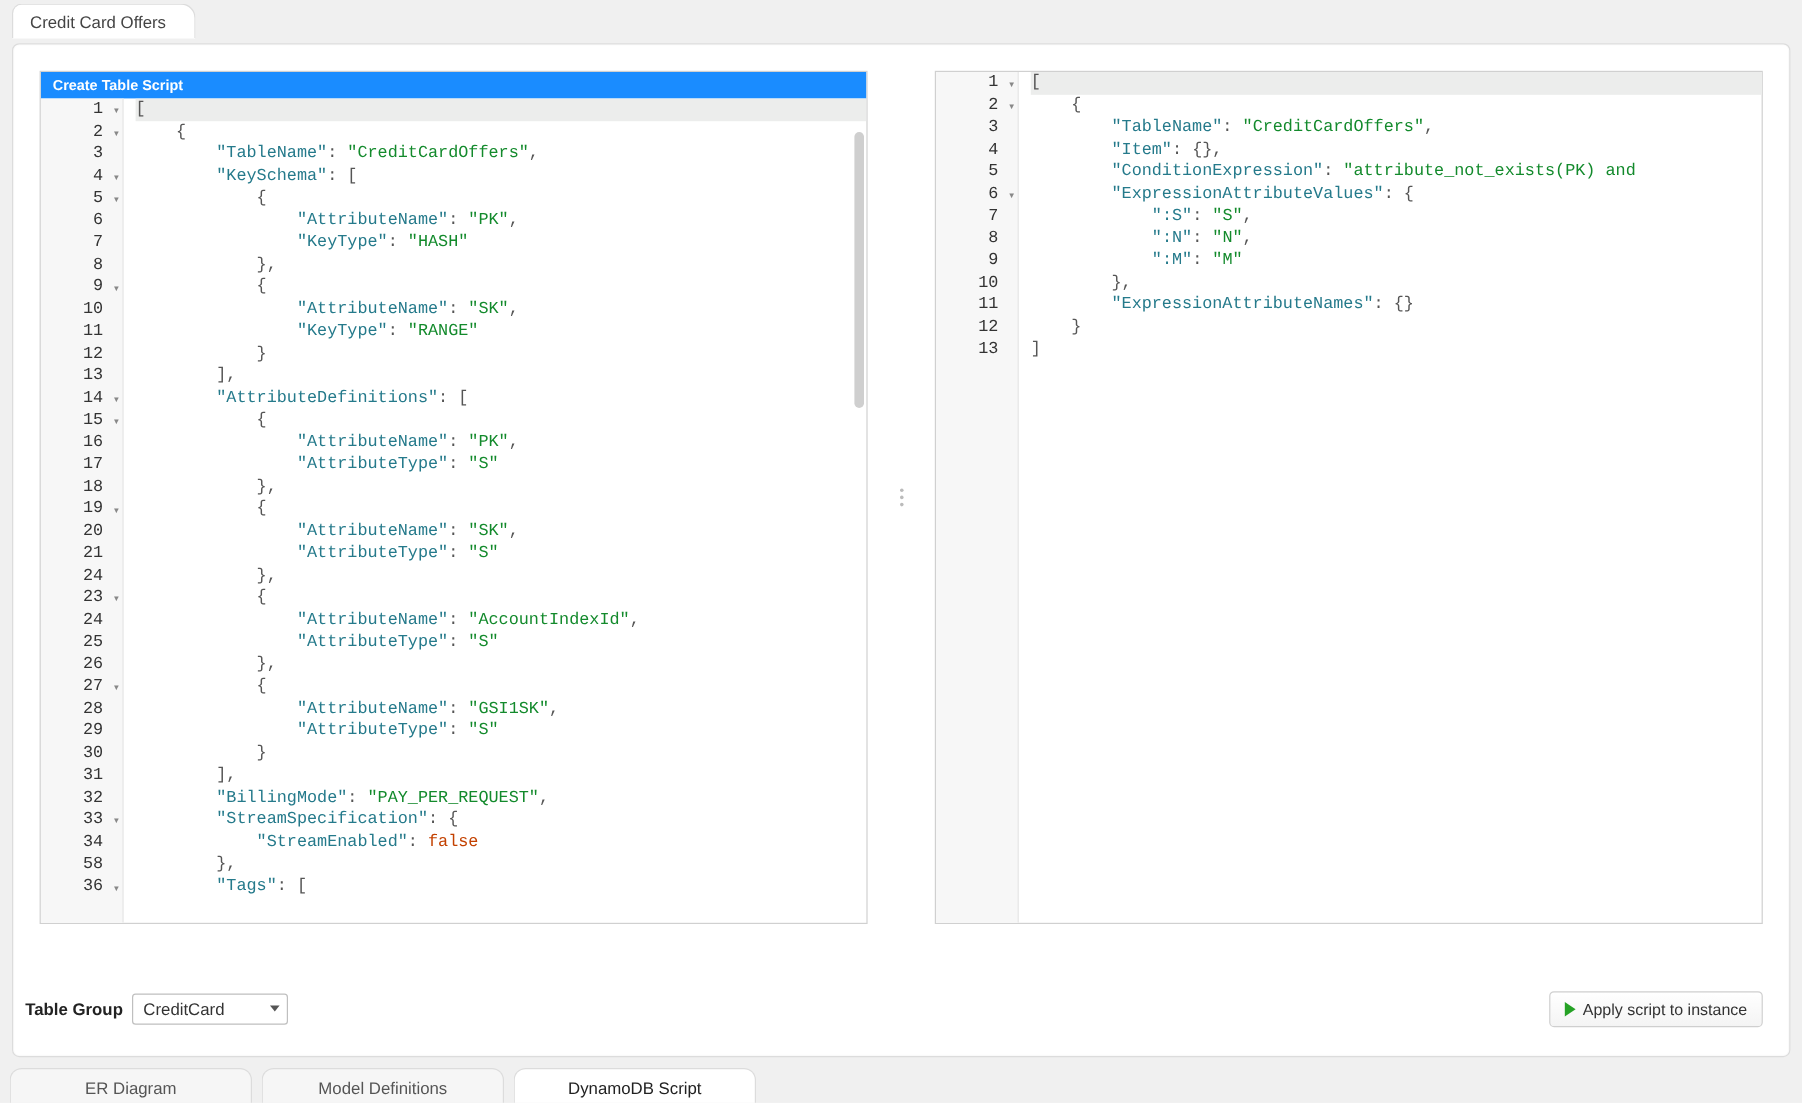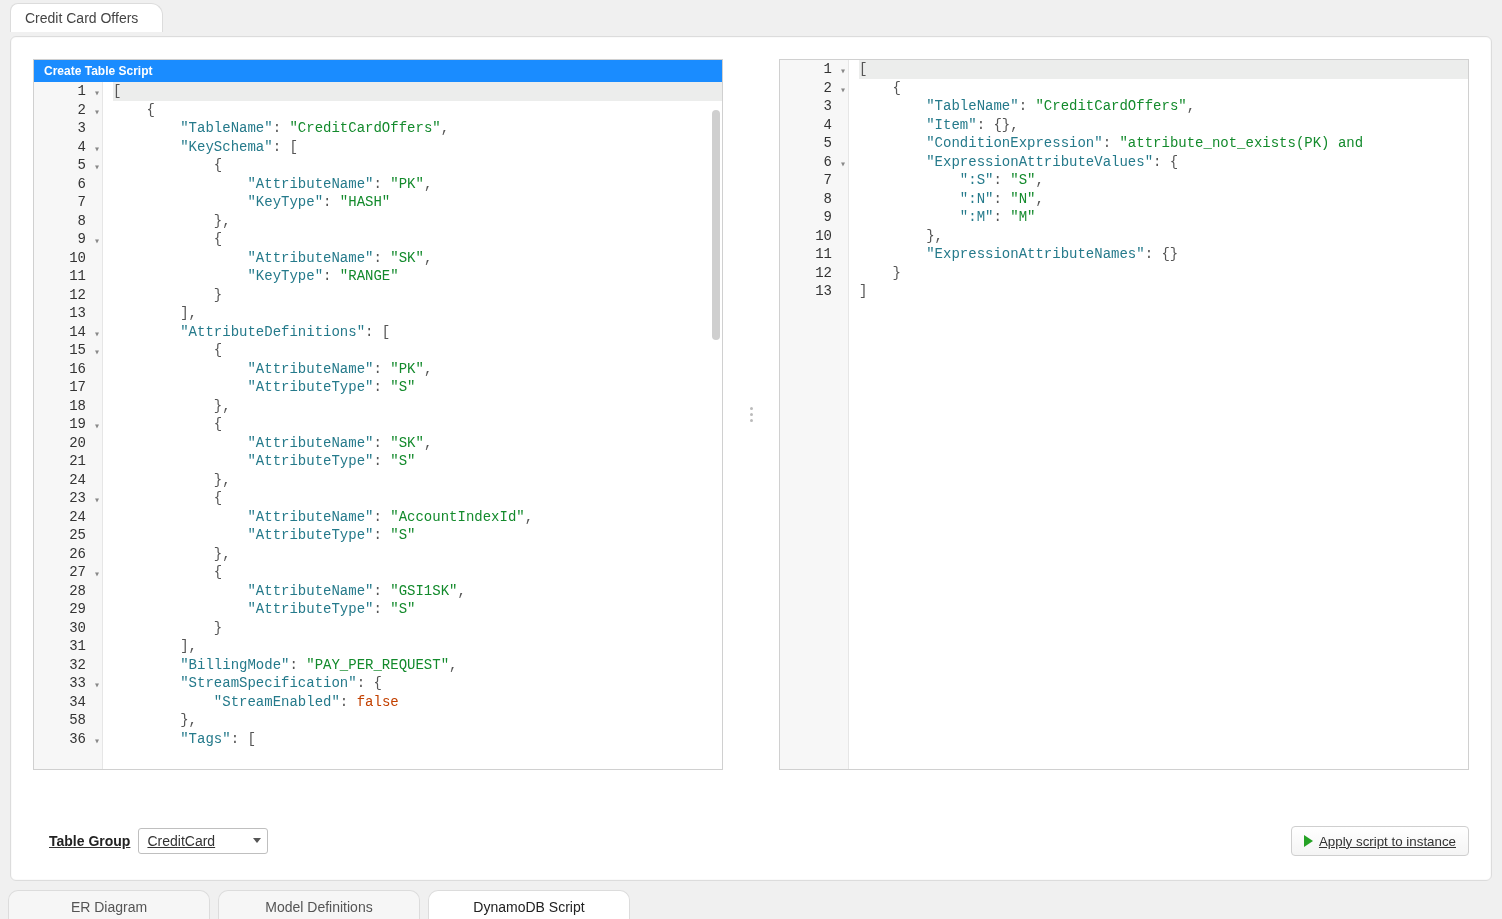--- a/index.html
+++ b/index.html
@@ -142,28 +142,27 @@
     top: 28px;
     width: 8px;
     height: 230px;
     background: #cfcfcf;
     border-radius: 4px;
   }
 
   
   .controls-row {
     position: absolute;
-    left: 38px;
+    left: 10px;
     right: 22px;
     bottom: 22px;
     height: 34px;
     display: flex;
     align-items: center;
     gap: 8px;
-    text-decoration: underline;
   }
   .controls-row label { font-weight: 600; color:#222; }
   .select {
     height: 24px;
     border: 1px solid #bfbfbf;
     border-radius: 3px;
     background: #ffffff;
     padding: 0 20px 0 8px;
     position: relative;
     min-width: 100px;

